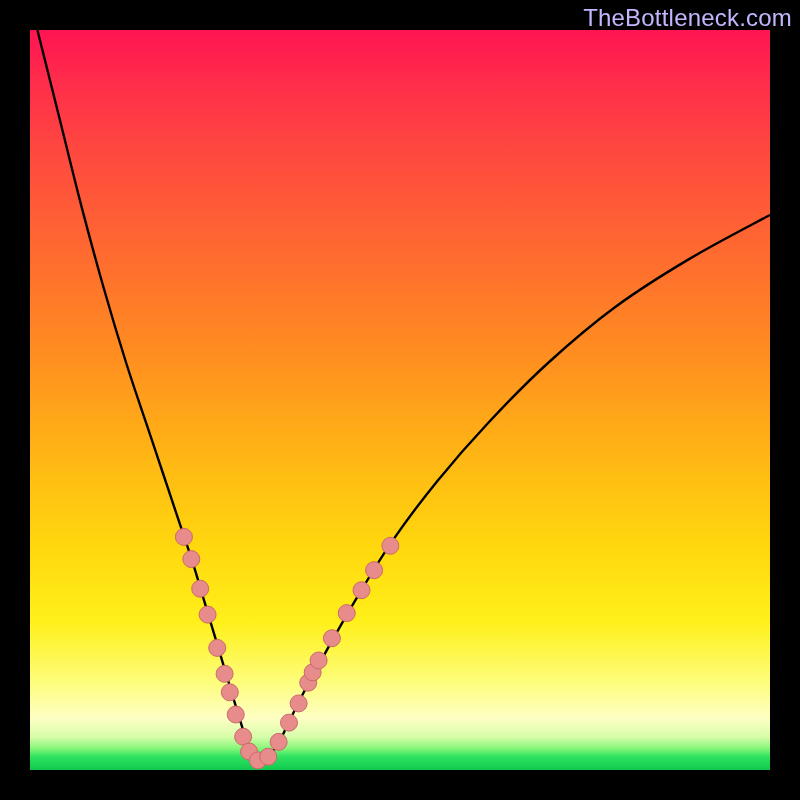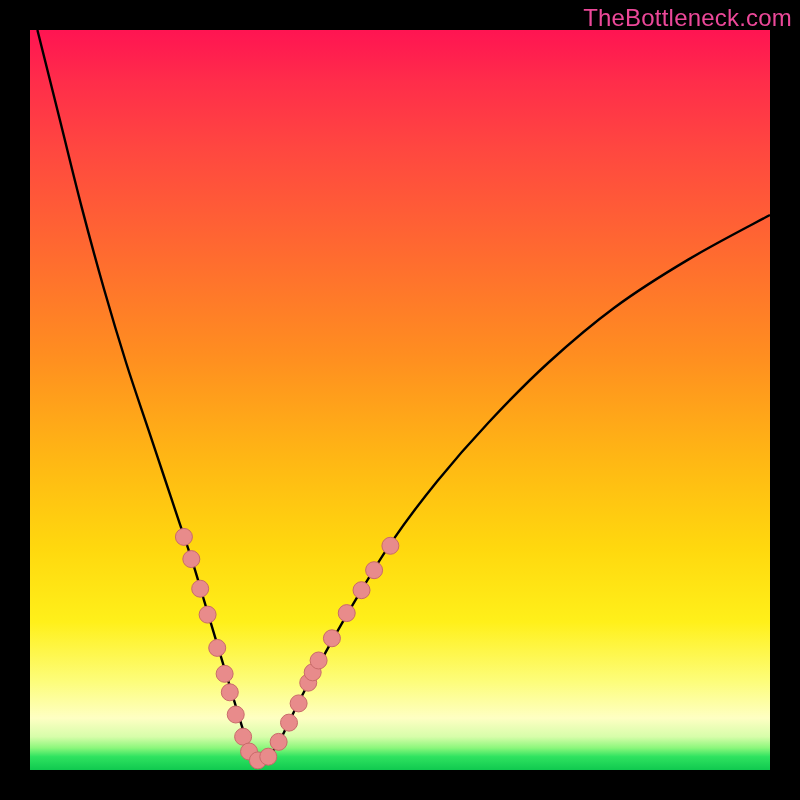--- a/index.html
+++ b/index.html
@@ -41,21 +41,21 @@
       #d7fdaa 95.5%,
       #8cf77c 97%,
       #2fe360 98.2%,
       #10c94f 100%
     );
   }
   .watermark {
     position: absolute;
     top: 4px;
     right: 8px;
-    color: #ec4899;
+    color: #c4b5fd;
     font-size: 24px;
     font-weight: 500;
     letter-spacing: 0.2px;
     z-index: 10;
   }
   svg.curve {
     position: absolute;
     left: 0;
     top: 0;
     width: 740px;

